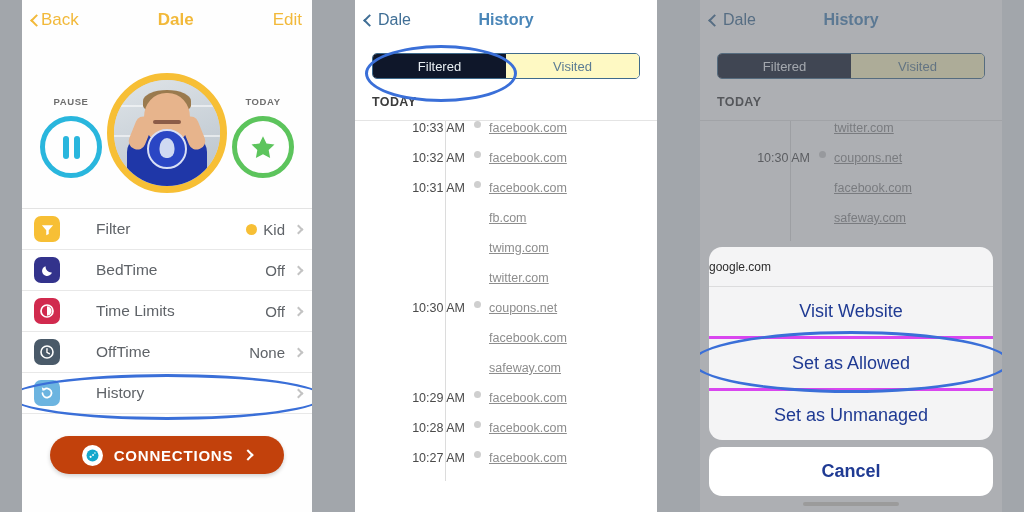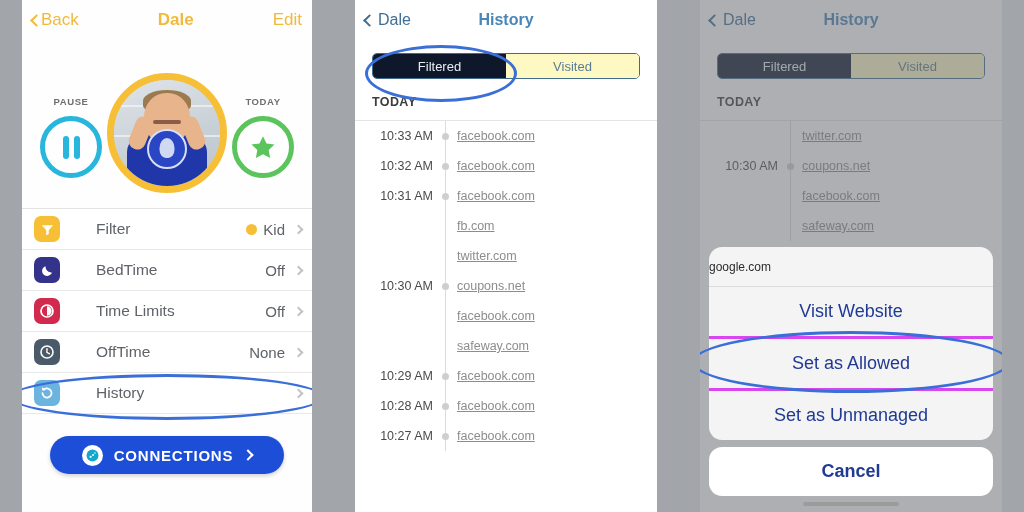--- a/index.html
+++ b/index.html
@@ -84,21 +84,21 @@
   .row-value { font-size: 15px; color: #5f6368; display: flex; align-items: center; gap: 6px; }
   .val-dot { width: 11px; height: 11px; border-radius: 50%; background: #f7bf35; display: inline-block; }
   .chev-right {
     display: inline-block; width: 7px; height: 7px; margin-left: 10px;
     border-top: 2px solid #c3c3c3; border-right: 2px solid #c3c3c3;
     transform: rotate(45deg);
   }
 
   .connections-wrap { padding: 22px 28px 0; }
   .connections-btn {
-    height: 38px; border-radius: 19px; background: #1d4ed8;
+    height: 38px; border-radius: 19px; background: #c2410c;
     display: flex; align-items: center; justify-content: center; gap: 11px;
     color: #fff; font-size: 15px; font-weight: 700; letter-spacing: .8px;
     box-shadow: 0 2px 4px rgba(0,0,0,.18);
   }
   .conn-badge {
     width: 21px; height: 21px; border-radius: 50%; background: #fff;
     display: flex; align-items: center; justify-content: center;
   }
   .chev-right.white { border-color: #fff; margin-left: 0; width: 8px; height: 8px; }
 
@@ -117,21 +117,21 @@
     margin: 13px 17px 0; height: 26px; display: flex;
     border: 1px solid #3f6b8c; border-radius: 5px; overflow: hidden;
   }
   .seg div { flex: 1; display: flex; align-items: center; justify-content: center; font-size: 13px; }
   .seg .on { background: #0f172a; color: #e8eef3; }
   .seg .off { background: #fef9c3; color: #5b7c94; }
   .today { font-size: 12.5px; font-weight: 700; color: #3c3c3c; padding: 16px 0 9px 17px; letter-spacing: .4px; }
 
   .hist-body { position: relative; border-top: 1px solid #e4e4e4; }
   .timeline { position: absolute; left: 90px; top: 0; bottom: 0; width: 1px; background: #dcdcdc; }
-  .hist-row { height: 30px; display: flex; align-items: center; position: relative; }
+  .hist-row { height: 30px; display: flex; align-items: flex-start; position: relative; margin-left: 32px; }
   .hist-time { width: 78px; text-align: right; font-size: 12.5px; color: #4a4a4a; flex: none; }
   .hist-dot { width: 24px; display: flex; justify-content: center; flex: none; }
   .hist-dot i { width: 7px; height: 7px; border-radius: 50%; background: #cfcfcf; display: block; }
   .hist-site { font-size: 12.5px; color: #8d8d8d; text-decoration: underline; }
 
   
   .dim { position: absolute; inset: 0; background: rgba(105,110,116,.55); }
   .sheet { position: absolute; left: 9px; right: 9px; bottom: 6px; }
   .sheet-group { background: #f4f4f5; border-radius: 13px; overflow: hidden; }
   .sheet-title { text-align: left; font-size: 12px; color: #2b2b2b; padding: 13px 0 12px; border-bottom: 1px solid #dcdcdd; }
@@ -324,20 +324,25 @@
           <span class="hist-site">facebook.com</span>
         </div>
         <div class="hist-row">
           <span class="hist-time"></span>
           <span class="hist-dot"></span>
           <span class="hist-site">fb.com</span>
         </div>
         <div class="hist-row">
           <span class="hist-time"></span>
           <span class="hist-dot"></span>
+          <span class="hist-site">twimg.com</span>
+        </div>
+        <div class="hist-row">
+          <span class="hist-time"></span>
+          <span class="hist-dot"></span>
           <span class="hist-site">twitter.com</span>
         </div>
         <div class="hist-row">
           <span class="hist-time">10:30 AM</span>
           <span class="hist-dot">
             <i></i>
           </span>
           <span class="hist-site">coupons.net</span>
         </div>
         <div class="hist-row">

